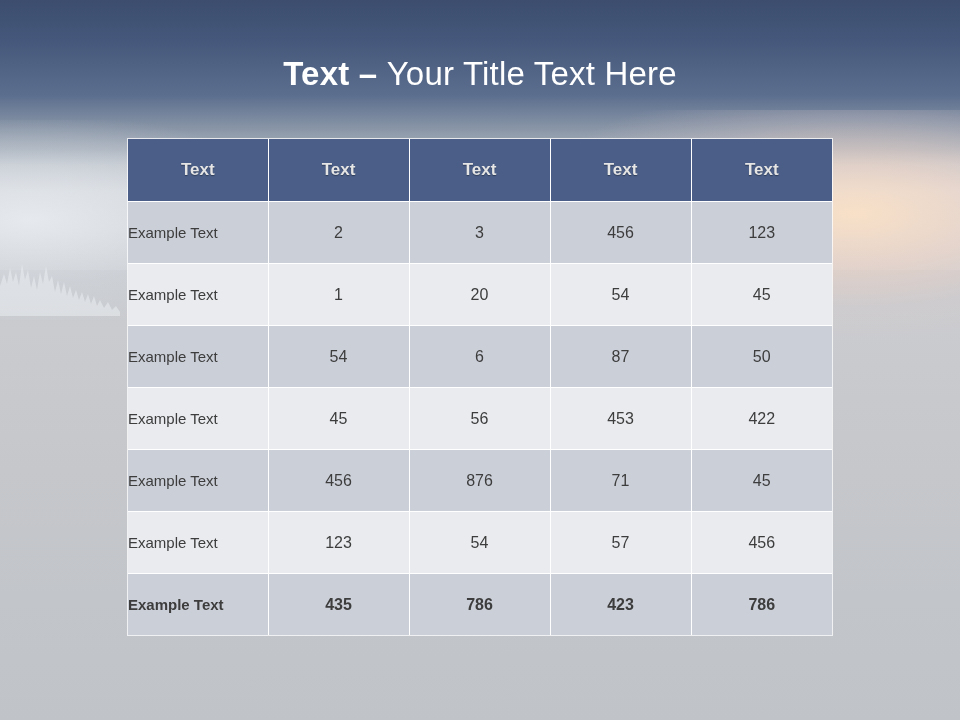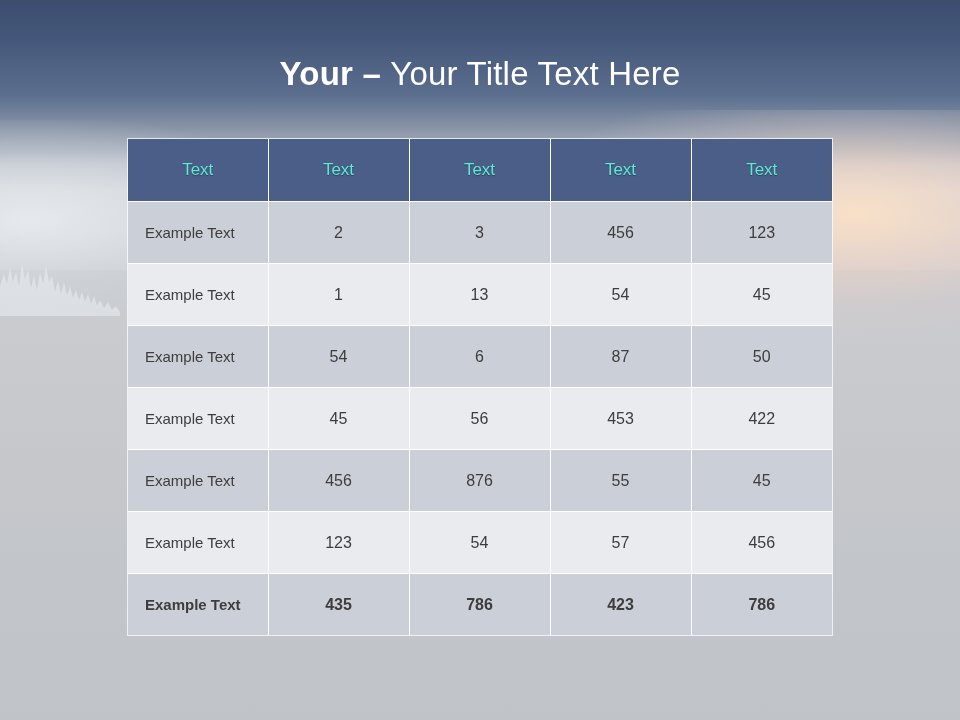--- a/index.html
+++ b/index.html
@@ -108,43 +108,43 @@
     border-collapse: collapse;
     width: 704px;
     table-layout: fixed;
     box-shadow: 0 0 0 1px rgba(255,255,255,0.75);
   }
   table.data col.c0 { width: 140px; }
   table.data col.cx { width: 141px; }
 
   table.data thead th {
     background: #4a5e87;
-    color: #5eead4;
+    color: #e5e5e5;
     font-size: 17px;
-    font-weight: normal;
+    font-weight: bold;
     height: 60px;
     text-align: center;
     border-right: 1px solid #ffffff;
     border-bottom: 1px solid #ffffff;
     text-shadow: 0 1px 1px rgba(0,0,0,0.35);
   }
   table.data thead th:last-child { border-right: none; }
 
   table.data tbody td {
     height: 59px;
     font-size: 16px;
     color: #3d3d3d;
     text-align: center;
     border-right: 1px solid #ffffff;
     border-bottom: 1px solid #ffffff;
   }
   table.data tbody td:last-child { border-right: none; }
   table.data tbody td.label {
     text-align: left;
-    padding-left: 17px;
+    padding-left: 0;
     font-size: 15px;
   }
   table.data tbody tr.odd td { background: #cbcfd8; }
   table.data tbody tr.even td { background: #e9ebef; }
   table.data tbody tr.total td {
     background: #cbcfd8;
     font-weight: bold;
     border-bottom: none;
   }
 </style>
@@ -155,21 +155,21 @@
 
   <div class="horizon-haze"></div>
   <div class="glow-left"></div>
   <div class="glow-right"></div>
 
   <svg class="treeline" viewBox="0 0 120 70" preserveAspectRatio="none">
     <path fill="#eef1f4" d="M0,70 L0,40 L4,28 L7,38 L10,22 L13,36 L16,26 L19,40 L22,18 L25,34 L28,24 L31,42 L34,30 L37,44 L40,26 L43,38 L46,20 L49,36 L52,30 L55,46 L58,34 L61,48 L64,36 L67,50 L70,40 L73,52 L76,44 L79,54 L82,46 L85,56 L88,48 L91,58 L94,50 L97,60 L100,54 L104,62 L108,56 L112,64 L116,60 L120,66 L120,70 Z"></path>
   </svg>
 
   <div class="title">
-    <span class="strong">Your – </span><span class="light">Your Title Text Here</span>
+    <span class="strong">Text – </span><span class="light">Your Title Text Here</span>
   </div>
 
   <div class="table-wrap">
     <table class="data">
       <colgroup>
         <col class="c0">
           <col class="cx">
           <col class="cx">
           <col class="cx">
           <col class="cx">
@@ -187,21 +187,21 @@
         <tr class="odd">
           <td class="label">Example Text</td>
           <td>2</td>
           <td>3</td>
           <td>456</td>
           <td>123</td>
         </tr>
         <tr class="even">
           <td class="label">Example Text</td>
           <td>1</td>
-          <td>13</td>
+          <td>20</td>
           <td>54</td>
           <td>45</td>
         </tr>
         <tr class="odd">
           <td class="label">Example Text</td>
           <td>54</td>
           <td>6</td>
           <td>87</td>
           <td>50</td>
         </tr>
@@ -209,21 +209,21 @@
           <td class="label">Example Text</td>
           <td>45</td>
           <td>56</td>
           <td>453</td>
           <td>422</td>
         </tr>
         <tr class="odd">
           <td class="label">Example Text</td>
           <td>456</td>
           <td>876</td>
-          <td>55</td>
+          <td>71</td>
           <td>45</td>
         </tr>
         <tr class="even">
           <td class="label">Example Text</td>
           <td>123</td>
           <td>54</td>
           <td>57</td>
           <td>456</td>
         </tr>
         <tr class="total">

